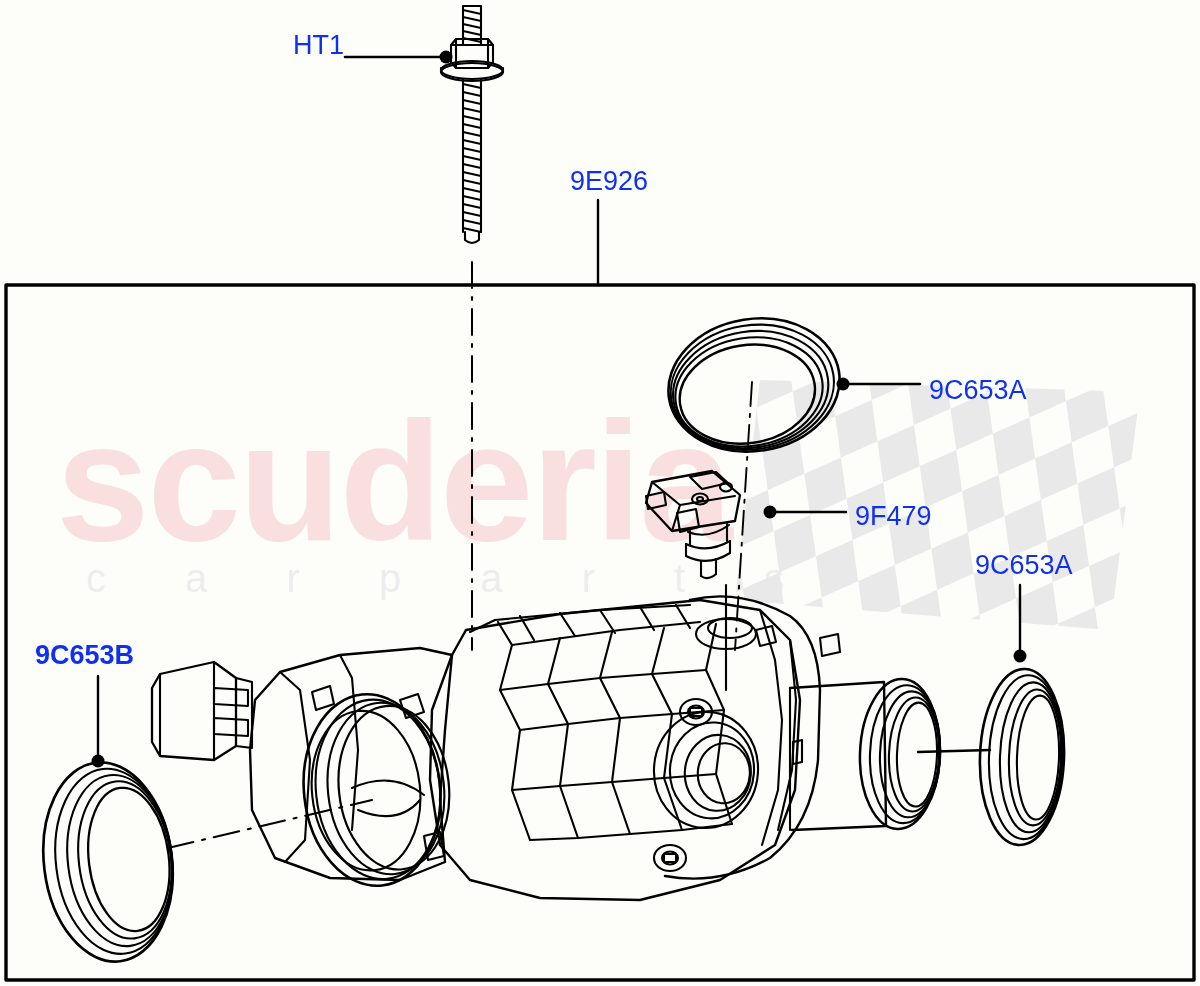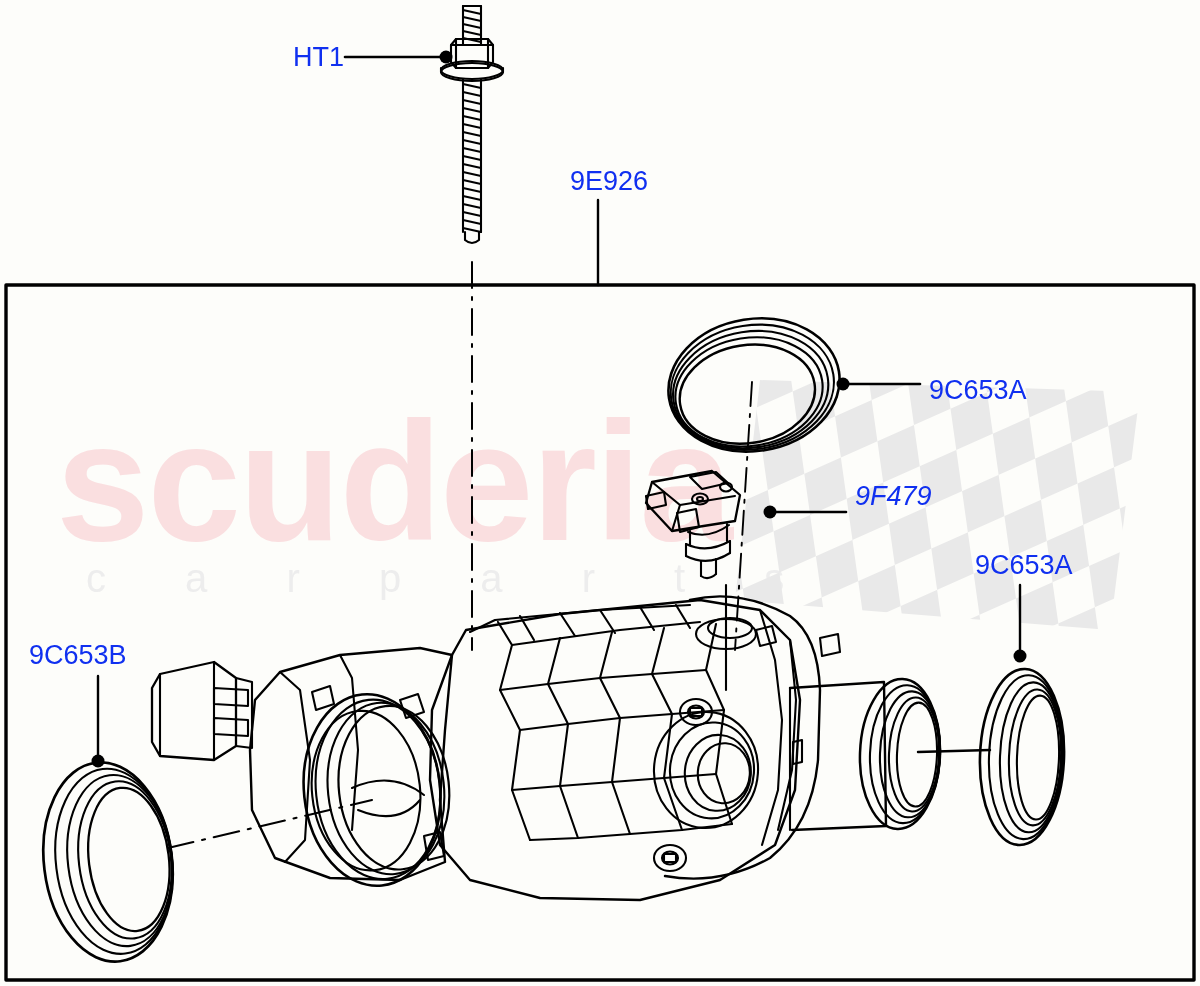--- a/index.html
+++ b/index.html
@@ -285,20 +285,20 @@
       <g>
         <path d="M98,676 L98,755" stroke-width="2.4"></path>
         <circle cx="98" cy="761" r="6.5" fill="#000" stroke="none"></circle>
       </g>
 
       <path d="M168,848 L372,800" stroke-width="2.1" stroke-dasharray="26,9,3,9"></path>
 
     </g>
   </svg>
 
-  <div class="plabel" style="left:293px; top:44px;">HT1</div>
+  <div class="plabel" style="left:293px; top:32px;">HT1</div>
   <div class="plabel" style="left:570px; top:168px;">9E926</div>
   <div class="plabel" style="left:929px; top:377px;">9C653A</div>
-  <div class="plabel" style="left:855px; top:483px;font-style:italic;">9F479</div>
+  <div class="plabel" style="left:855px; top:503px;">9F479</div>
   <div class="plabel" style="left:975px; top:552px;">9C653A</div>
-  <div class="plabel" style="left:29px; top:642px;">9C653B</div>
+  <div class="plabel" style="left:35px; top:642px;font-weight:bold;">9C653B</div>
 
 </div>
 
 </body></html>

